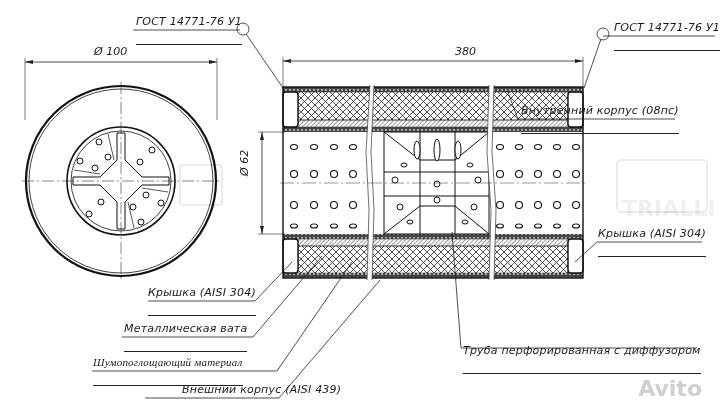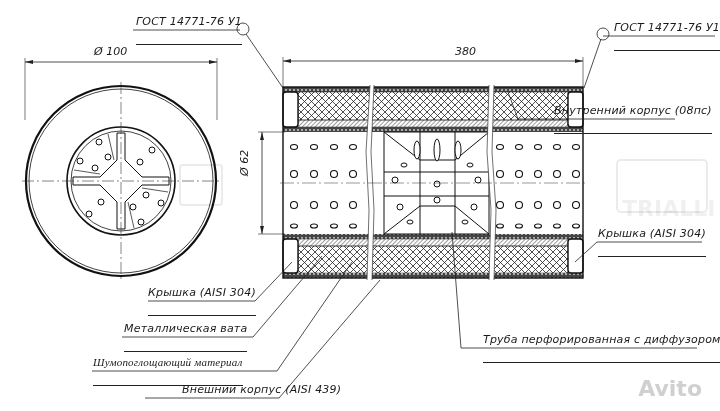--- a/index.html
+++ b/index.html
@@ -220,22 +220,22 @@
     <rect x="180" y="165" width="42" height="40" rx="3"></rect>
   </g>
 </svg>
 
 <div class="dim" style="left:94px; top:45px;">Ø 100</div>
 <div class="dim" style="left:423px; top:45px;margin-left:32px;">380</div>
 <div class="dim" style="left:238px; top:176px; transform: rotate(-90deg); transform-origin: left top;">Ø 62</div>
 
 <div class="lbl ul" style="left:136px; top:15px;">ГОСТ 14771-76 У1</div>
 <div class="lbl ul" style="left:614px; top:21px;">ГОСТ 14771-76 У1</div>
-<div class="lbl ul" style="left:521px; top:104px;margin-left:33px;">Внутренний корпус (08пс)</div>
+<div class="lbl ul" style="left:521px; top:104px;">Внутренний корпус (08пс)</div>
 <div class="lbl ul" style="left:598px; top:227px;">Крышка (AISI 304)</div>
 <div class="lbl ul" style="left:148px; top:286px;">Крышка (AISI 304)</div>
 <div class="lbl ul" style="left:124px; top:322px;">Металлическая вата</div>
 <div class="lbl ul" style="left:93px; top:356px;font-family:Liberation Serif, serif;">Шумопоглощающий материал</div>
 <div class="lbl ul" style="left:146px; top:383px;margin-left:36px;">Внешний корпус (AISI 439)</div>
-<div class="lbl ul" style="left:463px; top:333px;margin-left:20px;">Труба перфорированная с диффузором</div>
+<div class="lbl ul" style="left:463px; top:344px;">Труба перфорированная с диффузором</div>
 
 <div class="wm" style="left:622px; top:172px; font-size:22px;">TRIALLI</div>
 <div class="avito">Avito</div>
 
 </body></html>

